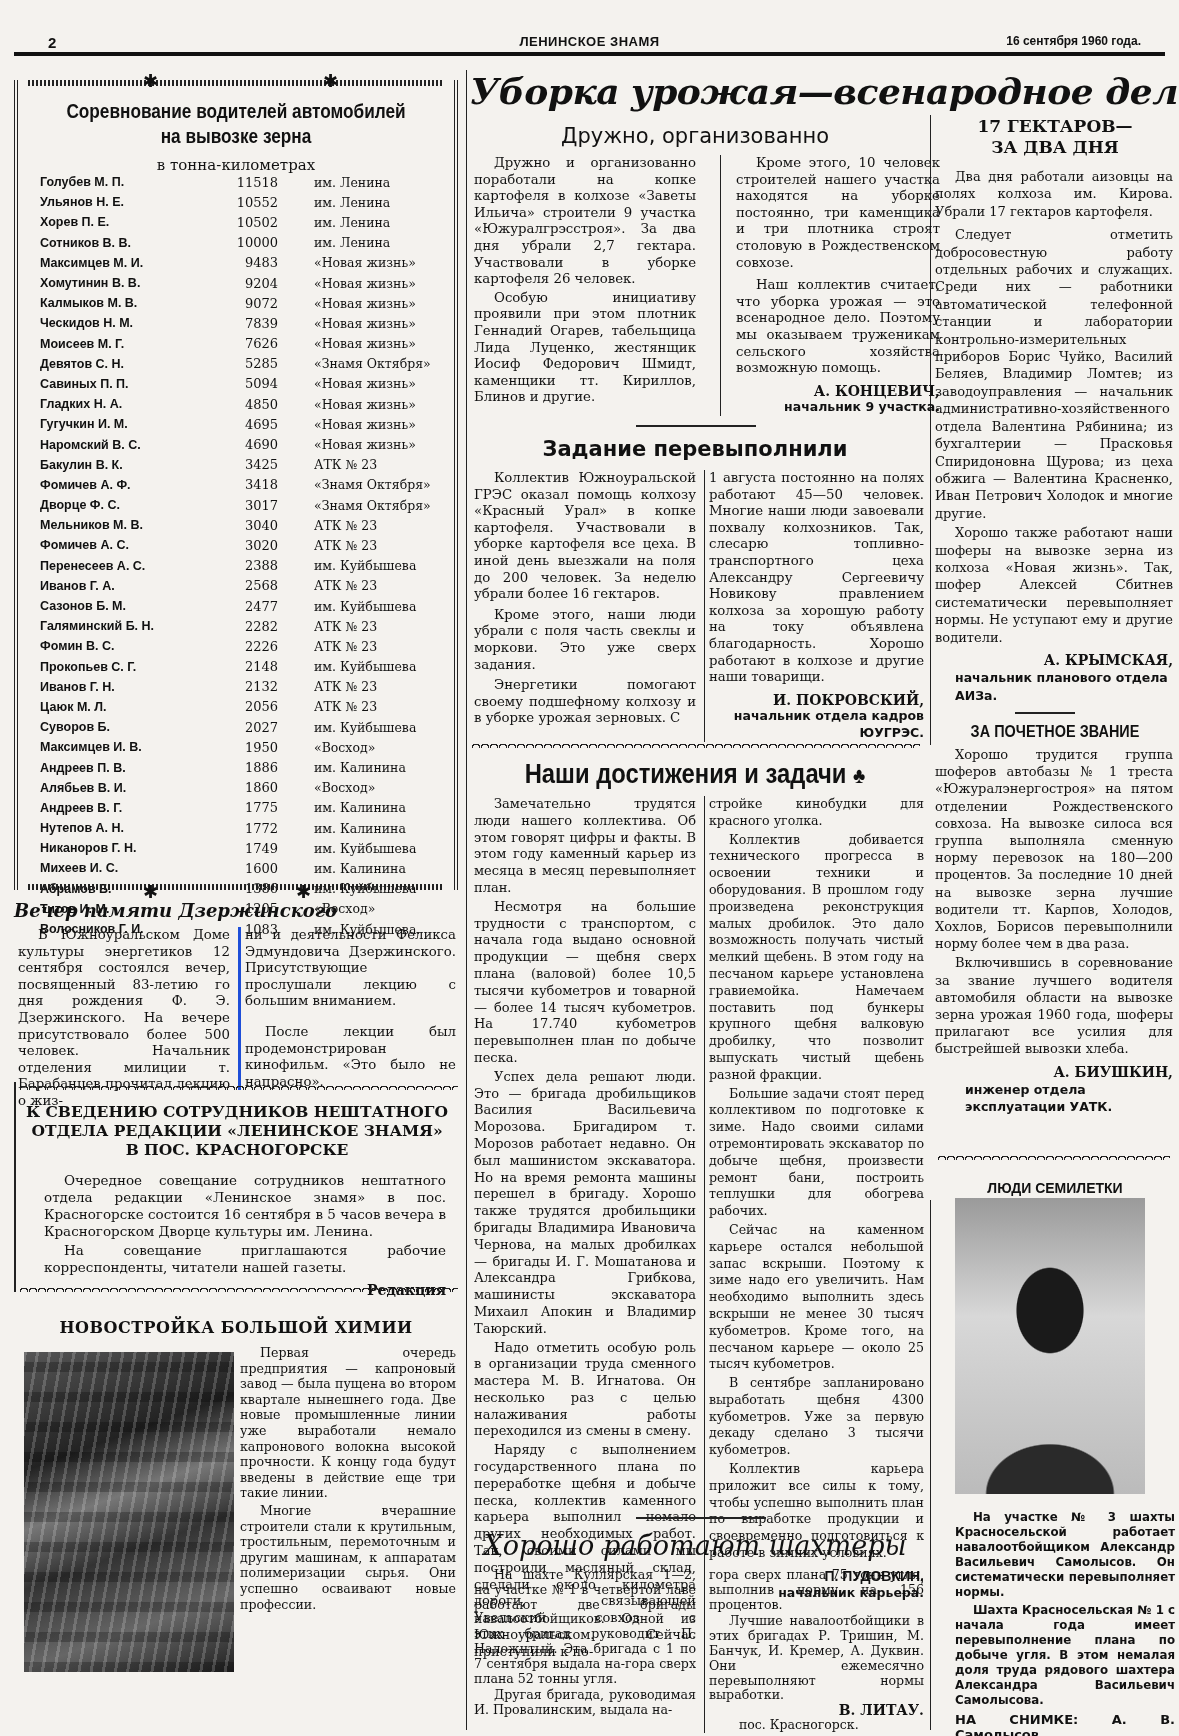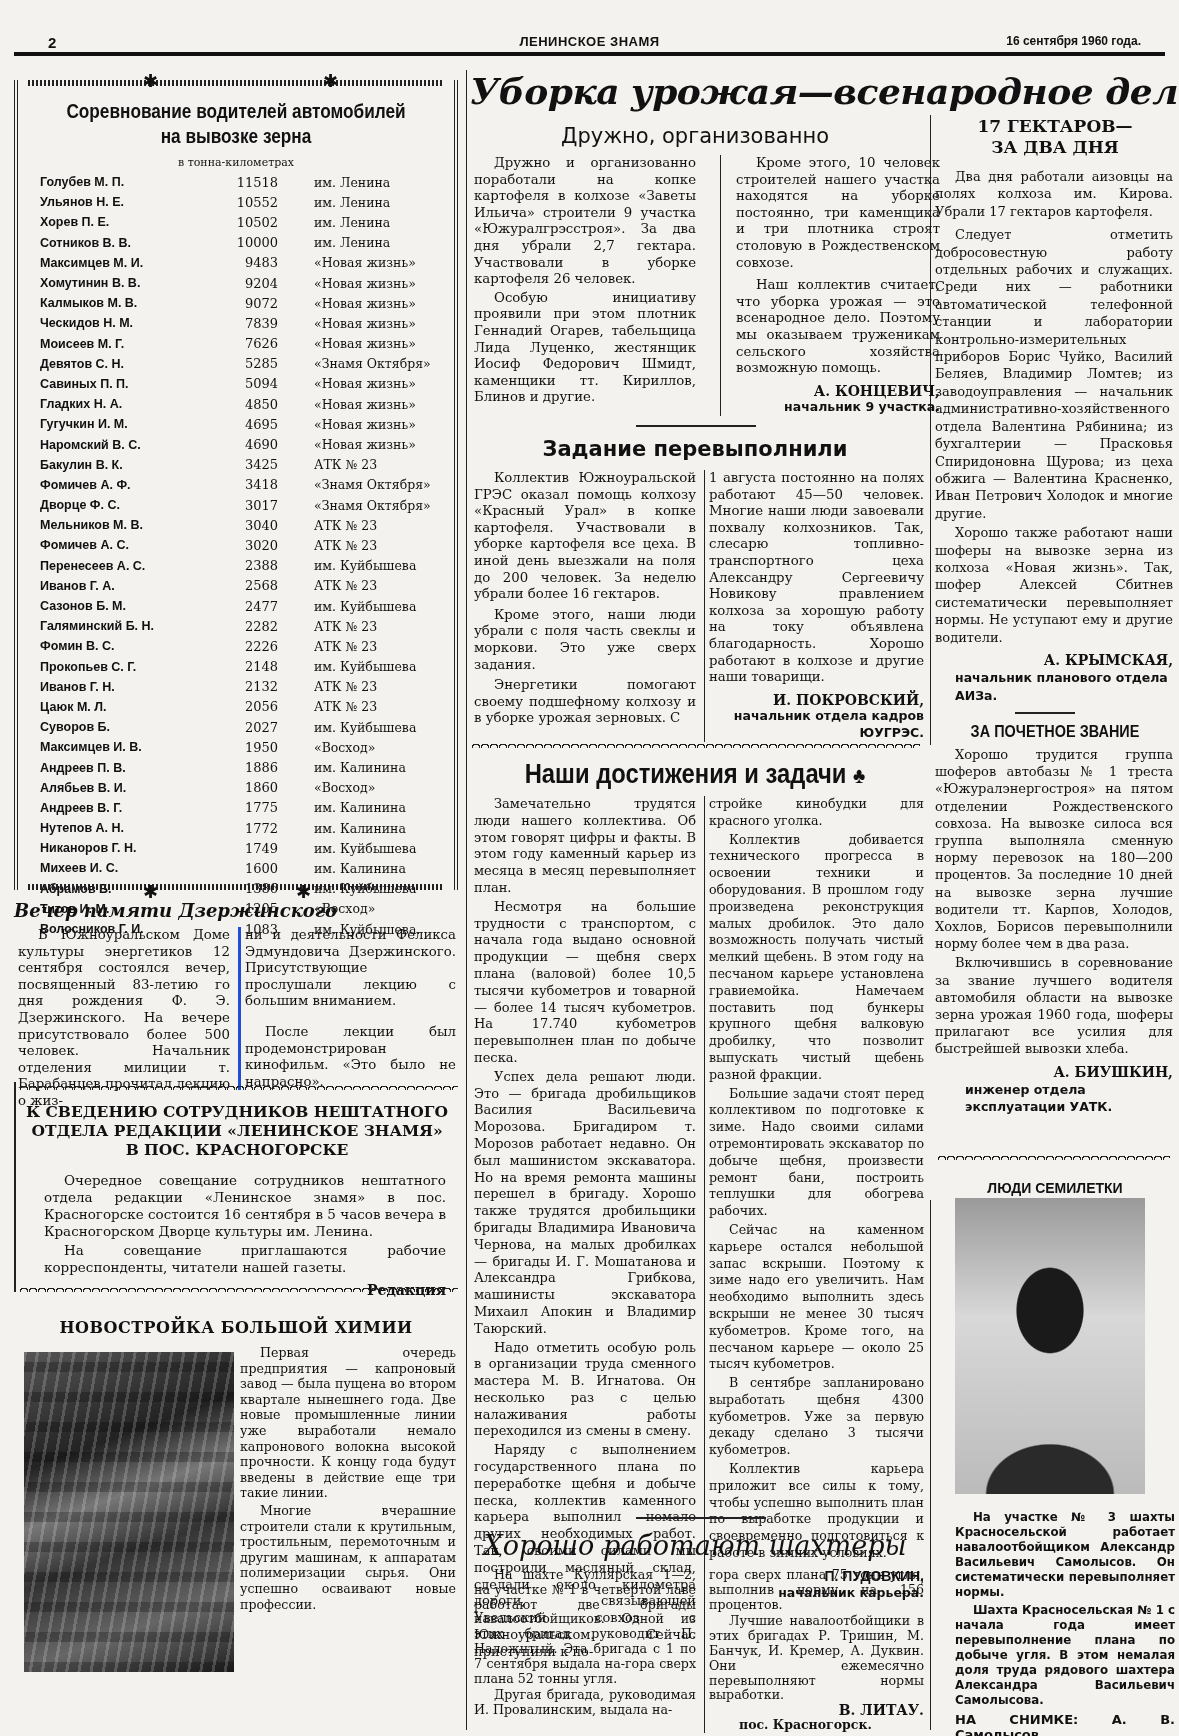--- a/index.html
+++ b/index.html
@@ -25,21 +25,21 @@
 
   
   .comp-box { left: 14px; top: 80px; width: 444px; height: 810px; border-left: 4px double #222; border-right: 4px double #222; }
   .comp-box .edge { position: absolute; left: 0; right: 0; height: 6px;
      background: repeating-linear-gradient(90deg,#222 0 2px,transparent 2px 4px); }
   .comp-box .edge.top { top: 0; left: 10px; right: 10px; }
   .comp-box .edge.bot { bottom: 0; left: 10px; right: 10px; }
   .comp-box .star { position: absolute; font: bold 18px "DejaVu Sans", sans-serif; }
   .comp-title { position: absolute; left: 0; right: 0; top: 18px; text-align: center;
      font: bold 21px "Liberation Sans", sans-serif; transform: scaleX(0.82); line-height: 25px; }
-  .comp-unit { position: absolute; left: 0; right: 0; top: 76px; text-align: center; font-size: 11px; }
+  .comp-unit { position: absolute; left: 0; right: 0; top: 76px; text-align: center; font-size: 15px; }
   .comp-rows { position: absolute; left: 22px; right: 20px; top: 92px; }
   .comp-row { display: flex; height: 20.2px; align-items: center; }
   .comp-row .nm { width: 182px; font: bold 12.5px "Liberation Sans", sans-serif; transform-origin: left; }
   .comp-row .val { width: 56px; text-align: right; font-size: 13px; }
   .comp-row .org { margin-left: 36px; font-size: 12.5px; }
 
   
   .vech-title { left: 14px; width: 444px; top: 900px; text-align: left; font: italic bold 18px "DejaVu Serif", serif; }
   .vech-c1 { left: 18px; width: 212px; top: 927px; }
   .vech-c2 { left: 238px; width: 218px; top: 927px; border-left: 3px solid #1d4ed8; padding-left: 4px; }
@@ -396,21 +396,21 @@
 
 <div class="abs hor-title">Хорошо работают шахтеры</div>
 <div class="abs p hor-c1">
   <p>На шахте Куллярская 1—2, на участке № 1 в четвертой лаве работают две бригады навалоотбойщиков. Одной из этих бригад руководит П. Наложнтый. Эта бригада с 1 по 7 сентября выдала на-гора сверх плана 52 тонны угля.</p>
   <p>Другая бригада, руководимая И. Провалинским, выдала на-</p>
 </div>
 <div class="abs p hor-c2">
   <p style="text-indent:0">гора сверх плана 75 тонн угля, выполнив норму на 156 процентов.</p>
   <p>Лучшие навалоотбойщики в этих бригадах Р. Тришин, М. Банчук, И. Кремер, А. Дуквин. Они ежемесячно перевыполняют нормы выработки.</p>
   <div class="sig" style="margin-top:0">В. ЛИТАУ.</div>
-  <div style="text-indent:30px;font-weight:bold;font-size:12.5px">пос. Красногорск.</div>
+  <div style="text-indent:30px;font-weight:normal;font-size:12.5px">пос. Красногорск.</div>
 </div>
 
 <div class="abs gek-title">
   <div>17 ГЕКТАРОВ—</div>
   <div>ЗА ДВА ДНЯ</div>
 </div>
 <div class="abs p gek-body">
   <p>Два дня работали аизовцы на полях колхоза им. Кирова. Убрали 17 гектаров картофеля.</p>
   <p style="margin-top:6px">Следует отметить добросовестную работу отдельных рабочих и служащих. Среди них — работники автоматической телефонной станции и лаборатории контрольно-измерительных приборов Борис Чуйко, Василий Беляев, Владимир Ломтев; из заводоуправления — начальник административно-хозяйственного отдела Валентина Рябинина; из бухгалтерии — Прасковья Спиридоновна Щурова; из цеха обжига — Валентина Красненко, Иван Петрович Холодок и многие другие.</p>
   <p>Хорошо также работают наши шоферы на вывозке зерна из колхоза «Новая жизнь». Так, шофер Алексей Сбитнев систематически перевыполняет нормы. Не уступают ему и другие водители.</p>

